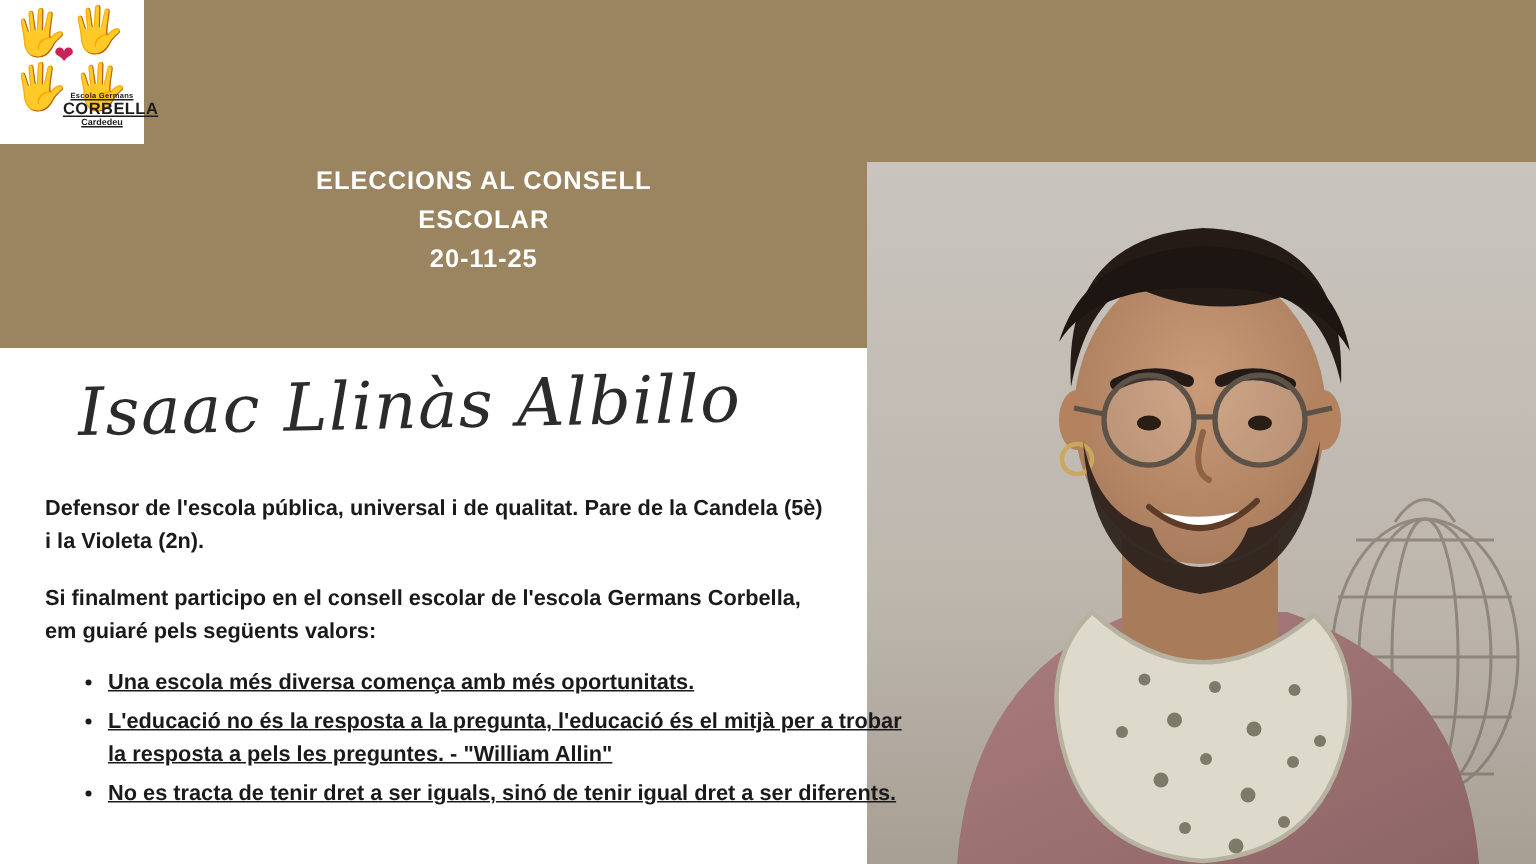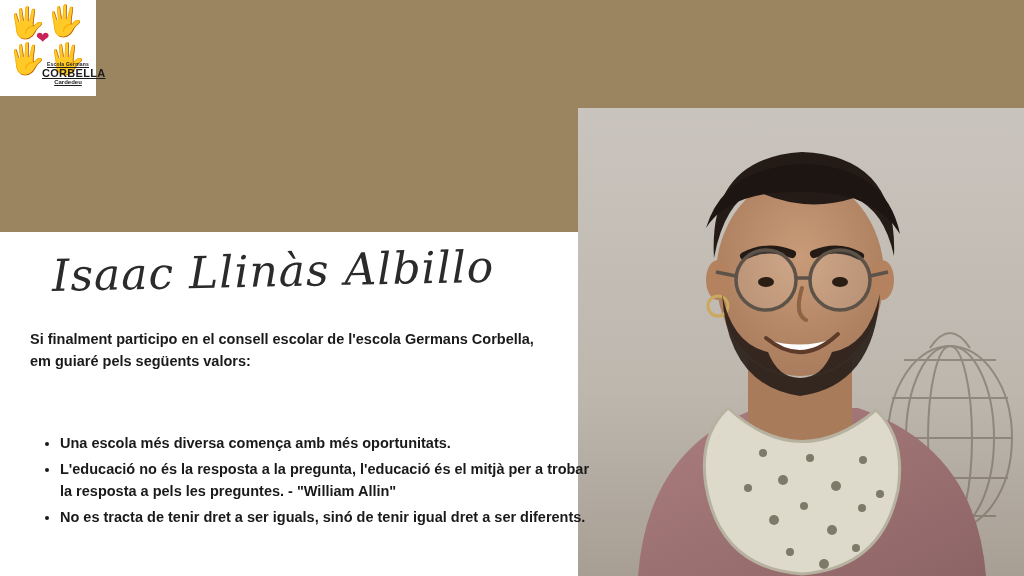--- a/index.html
+++ b/index.html
@@ -155,26 +155,27 @@
     margin: 0 0 0 0;
   }
   .body-text p + p {
     margin-top: 16px;
   }
   .bullets {
     position: absolute;
     left: 30px;
     top: 432px;
     width: 530px;
-    margin: 0;
+    margin: 12px;
     padding-left: 30px;
     color: #1a1a1a;
     font-size: 14.5px;
     font-weight: bold;
     line-height: 22px;
+    text-decoration: underline;
   }
   .bullets li {
     margin-bottom: 4px;
   }
 </style>
 </head>
 <body>
 
 <div class="poster">
 
@@ -189,20 +190,25 @@
       <span class="hand hand-orange">🖐</span>
       <span class="heart">❤</span>
       <span class="logo-text">
         <span class="l1">Escola Germans</span>
         <span class="l2">CORBELLA</span>
         <span class="l3">Cardedeu</span>
       </span>
     </div>
   </div>
 
+  <div class="header-title">
+    <span class="line">ELECCIONS AL CONSELL</span>
+    <span class="line">ESCOLAR</span>
+    <span class="line">20-11-25</span>
+  </div>
 
   <div class="photo">
     <svg width="446" height="468" viewBox="0 0 446 468" xmlns="http://www.w3.org/2000/svg">
       <defs>
         <linearGradient id="wall" x1="0" y1="0" x2="0" y2="1">
           <stop offset="0%" stop-color="#c9c4bd"></stop>
           <stop offset="60%" stop-color="#bdb7ae"></stop>
           <stop offset="100%" stop-color="#a89f94"></stop>
         </linearGradient>
         <linearGradient id="shirt" x1="0" y1="0" x2="1" y2="1">
@@ -280,20 +286,21 @@
       <path d="M190 232 q34 24 68 -2 q-34 12 -68 2 z" fill="#ffffff"></path>
       <path d="M188 230 q36 30 72 -4" stroke="#5d3b28" stroke-width="4" fill="none" stroke-linecap="round"></path>
 
       <path d="M144 186 q6 92 78 102 q74 -10 80 -102 q-12 52 -48 58 q-10 26 -32 26 q-22 0 -32 -26 q-36 -8 -46 -58 z" fill="#2a201a" opacity="0.92"></path>
     </svg>
   </div>
 
   <div class="name">Isaac Llinàs Albillo</div>
 
   <div class="body-text">
+    <p>Defensor de l'escola pública, universal i de qualitat. Pare de la Candela (5è) i la Violeta (2n).</p>
     <p>Si finalment participo en el consell escolar de l'escola Germans Corbella, em guiaré pels següents valors:</p>
   </div>
 
   <ul class="bullets">
     <li>Una escola més diversa comença amb més oportunitats.</li>
     <li>L'educació no és la resposta a la pregunta, l'educació és el mitjà per a trobar la resposta a pels les preguntes. - "William Allin"</li>
     <li>No es tracta de tenir dret a ser iguals, sinó de tenir igual dret a ser diferents.</li>
   </ul>
 
 </div>

